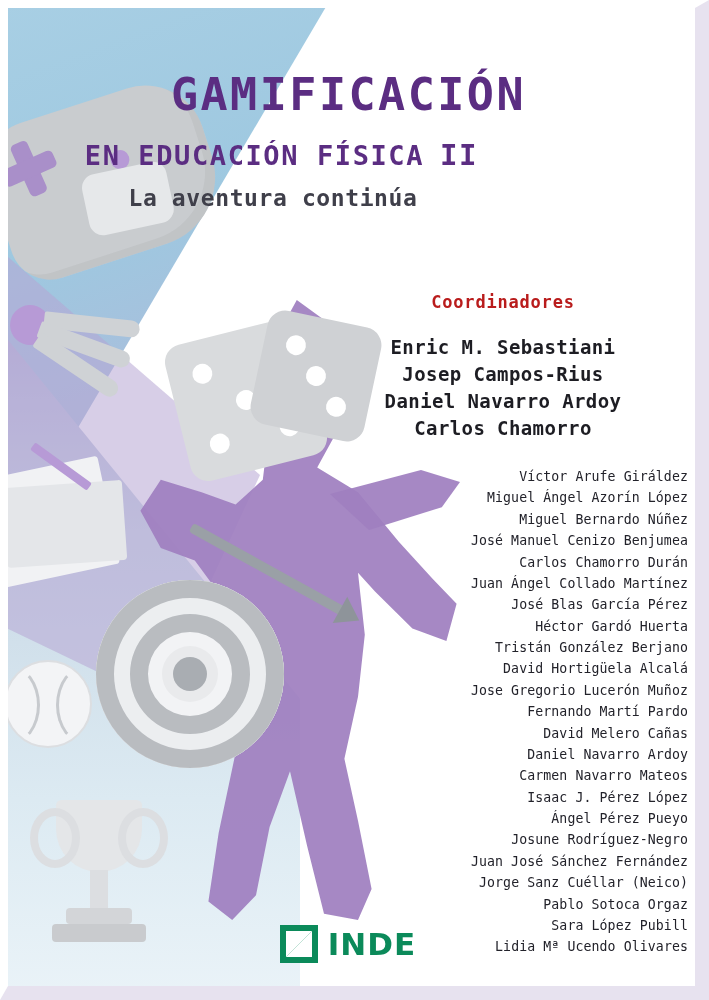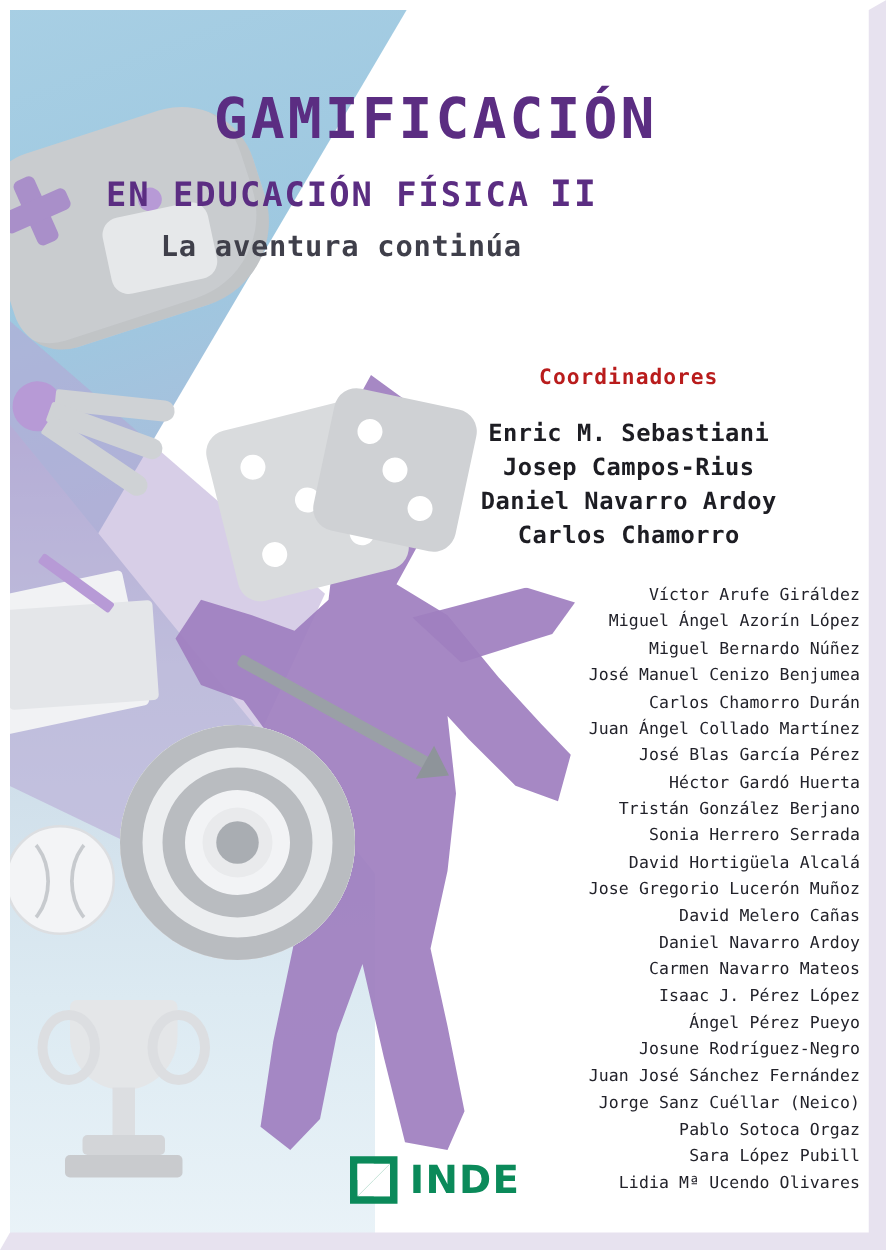--- a/index.html
+++ b/index.html
@@ -528,23 +528,23 @@
     <div class="authors">
       <div>Víctor Arufe Giráldez</div>
       <div>Miguel Ángel Azorín López</div>
       <div>Miguel Bernardo Núñez</div>
       <div>José Manuel Cenizo Benjumea</div>
       <div>Carlos Chamorro Durán</div>
       <div>Juan Ángel Collado Martínez</div>
       <div>José Blas García Pérez</div>
       <div>Héctor Gardó Huerta</div>
       <div>Tristán González Berjano</div>
-      <div>Sonia Herrero Serrada</div>
       <div>David Hortigüela Alcalá</div>
       <div>Jose Gregorio Lucerón Muñoz</div>
+      <div>Fernando Martí Pardo</div>
       <div>David Melero Cañas</div>
       <div>Daniel Navarro Ardoy</div>
       <div>Carmen Navarro Mateos</div>
       <div>Isaac J. Pérez López</div>
       <div>Ángel Pérez Pueyo</div>
       <div>Josune Rodríguez-Negro</div>
       <div>Juan José Sánchez Fernández</div>
       <div>Jorge Sanz Cuéllar (Neico)</div>
       <div>Pablo Sotoca Orgaz</div>
       <div>Sara López Pubill</div>

